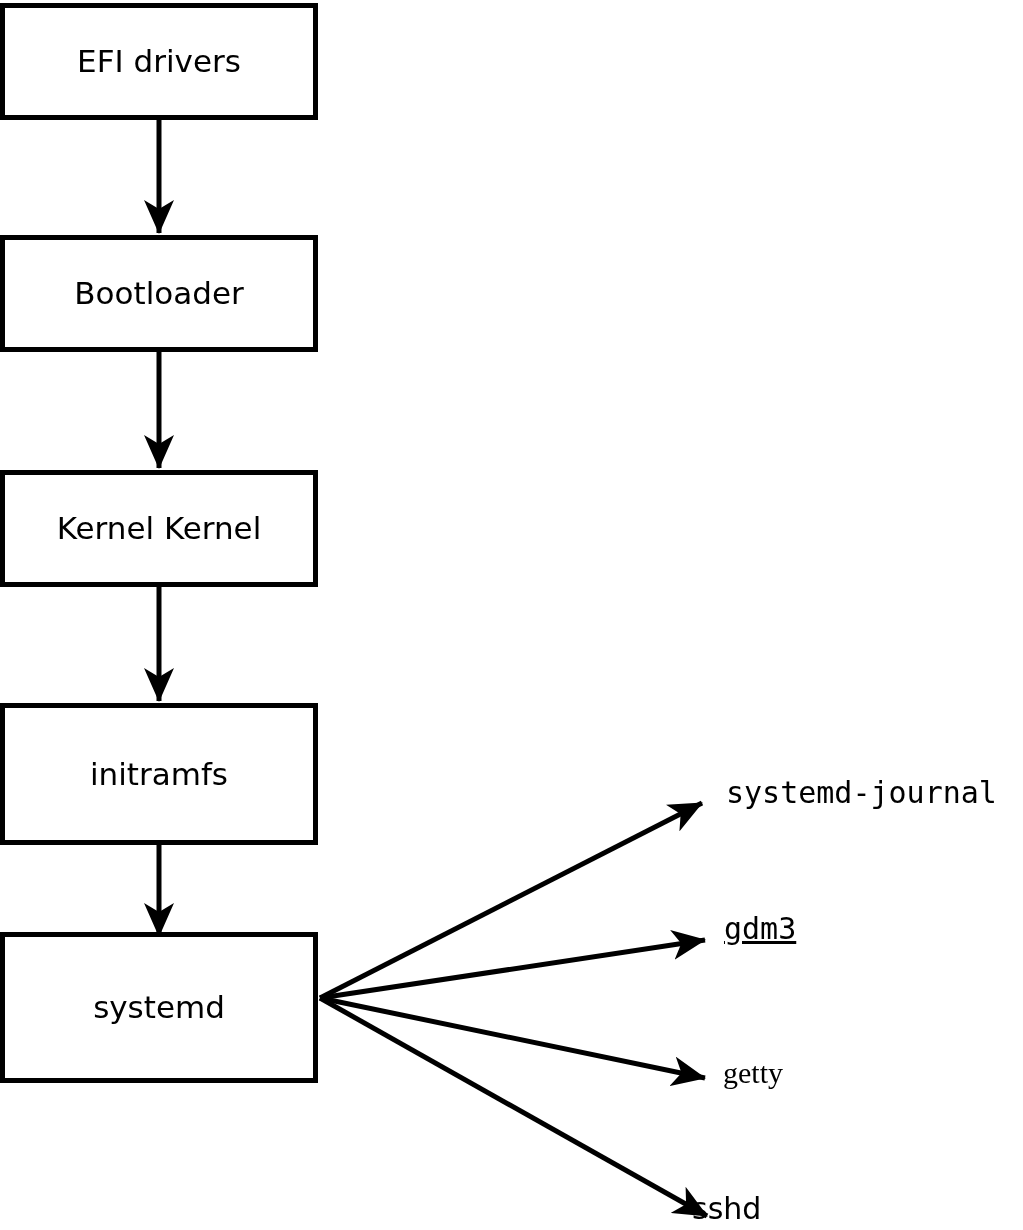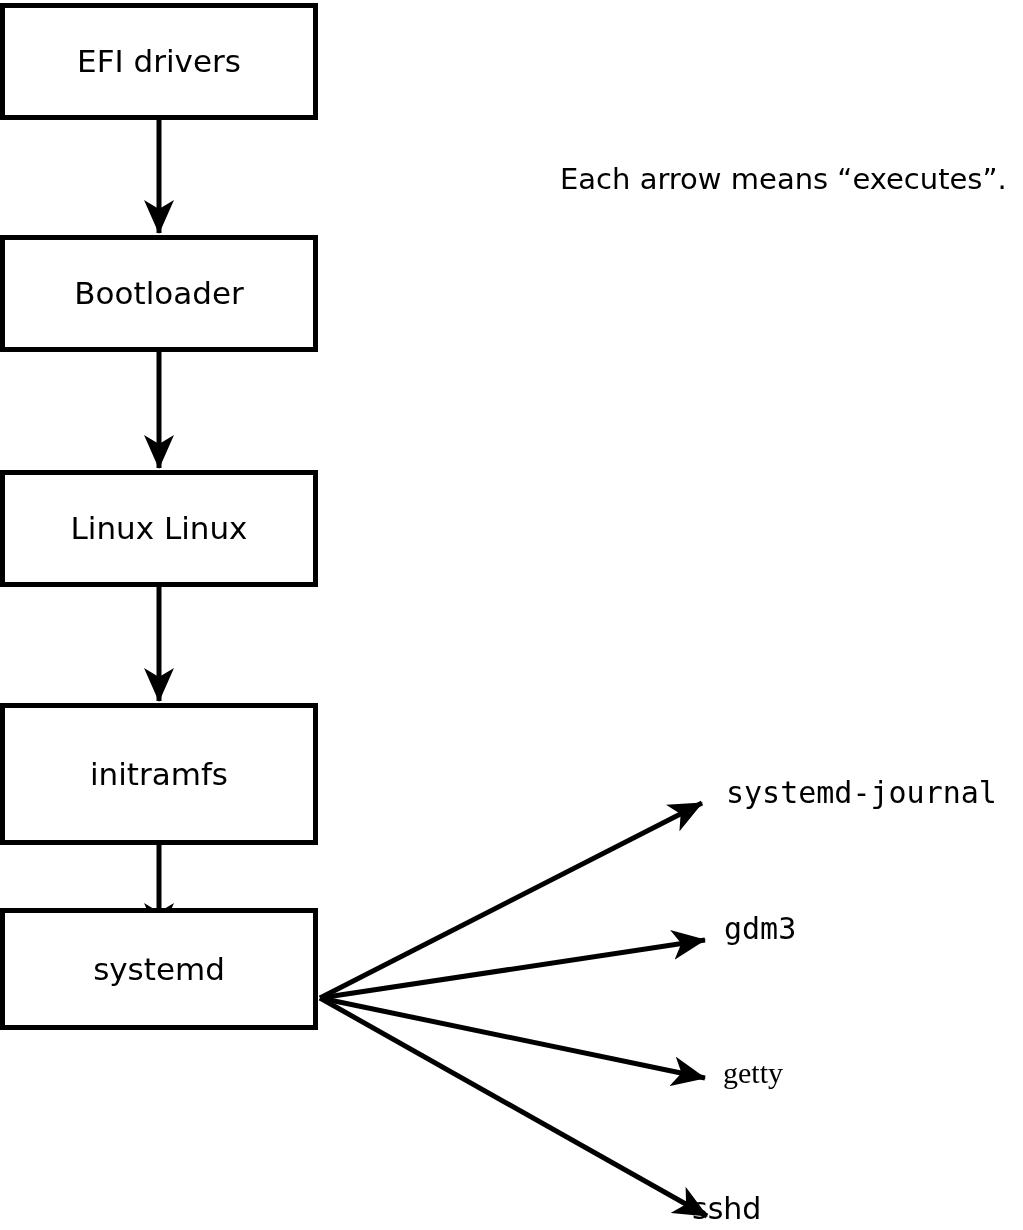--- a/index.html
+++ b/index.html
@@ -79,34 +79,33 @@
 
   <div class="box" style="top:235px; height:117px;">
     <span>Bootloader</span>
   </div>
 
   <div class="box" style="top:3px; height:117px;">
     <span>EFI drivers</span>
   </div>
 
   <div class="box" style="top:470px; height:117px;">
-    <span>Linux Linux</span>
+    <span>Kernel Kernel</span>
   </div>
 
   <div class="box" style="top:703px; height:142px;">
     <span>initramfs</span>
   </div>
 
-  <div class="box" style="top:908px; height:122px;">
+  <div class="box" style="top:932px; height:151px;">
     <span>systemd</span>
   </div>
 
-  <div class="note">Each arrow means “executes”.</div>
 
   <div class="svc mono" style="left:726px; top:774px;">systemd-journal</div>
 
-  <div class="svc mono" style="left:724px; top:910px;">gdm3</div>
+  <div class="svc mono" style="left:724px; top:910px;text-decoration:underline;">gdm3</div>
 
   <div class="svc mono" style="left:723px; top:1054px;font-family:Liberation Serif, serif;">getty</div>
 
   <div class="svc sans" style="left:692px; top:1190px;">sshd</div>
 
 </div>
 
 </body></html>

